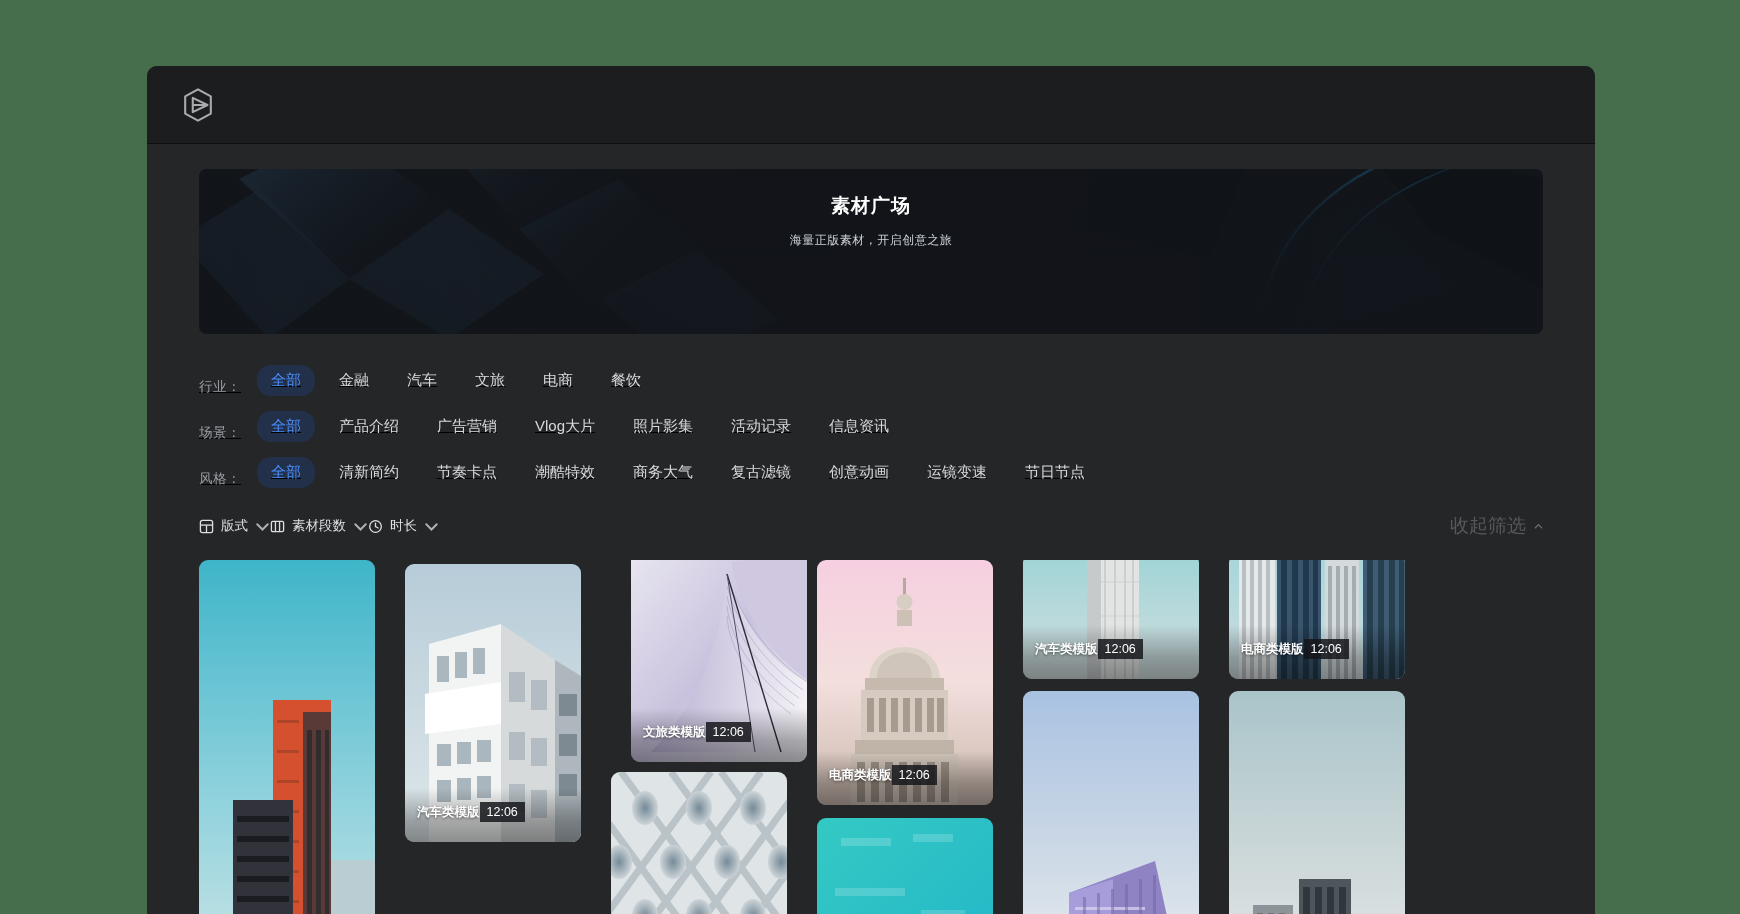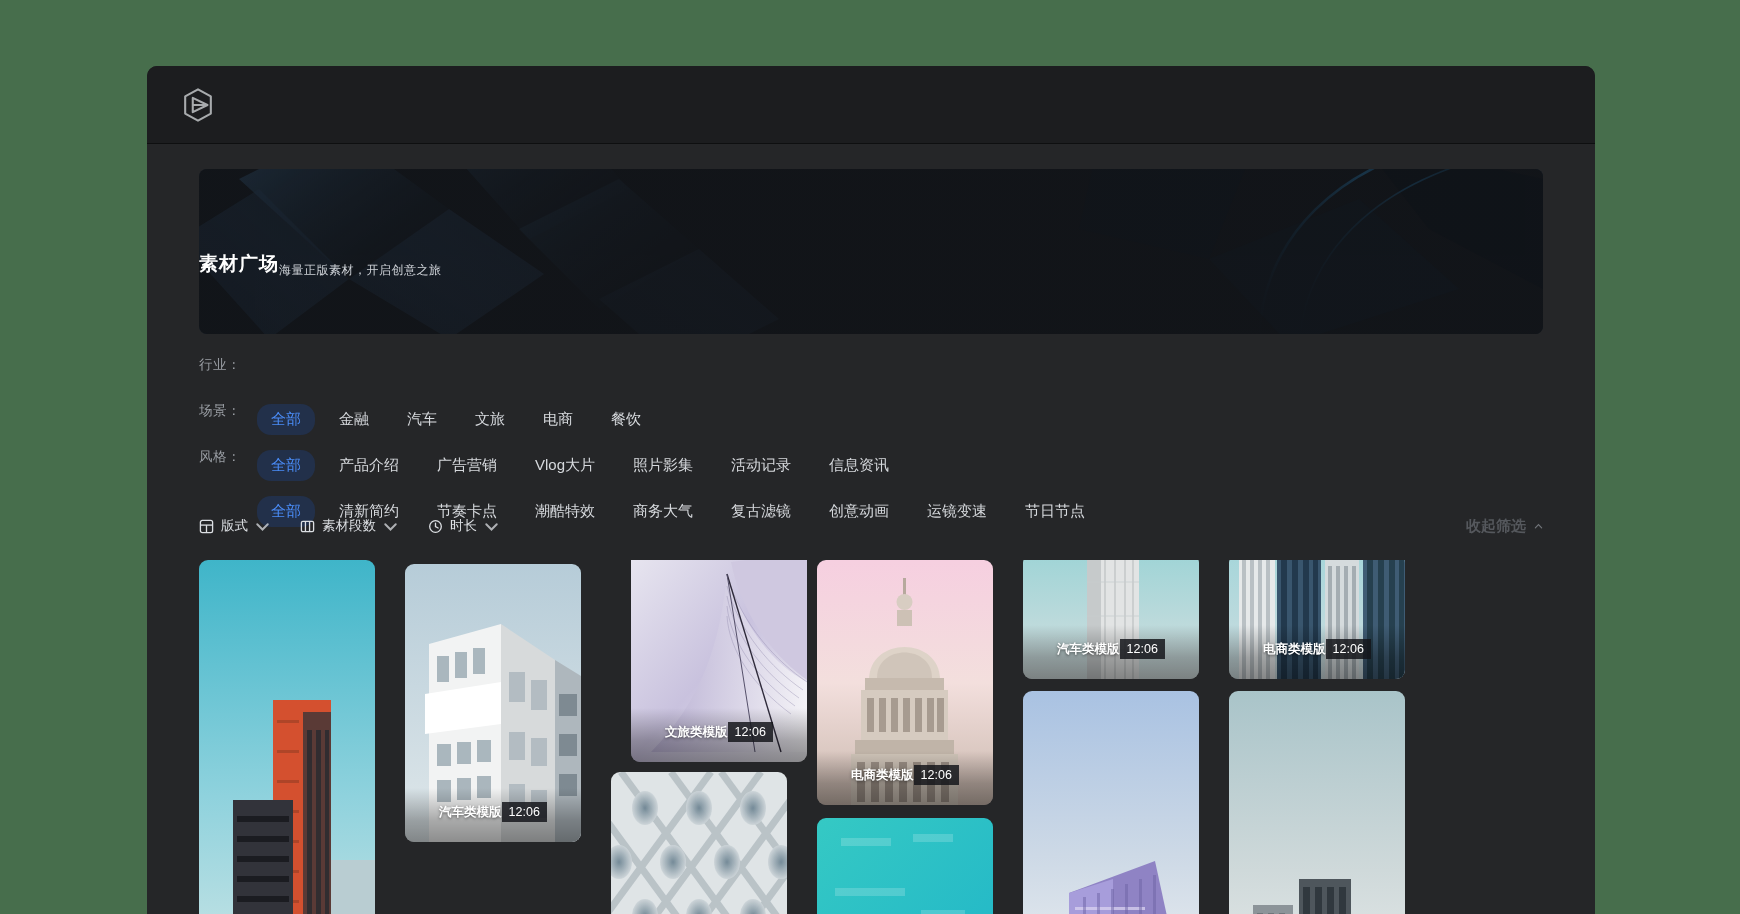--- a/index.html
+++ b/index.html
@@ -46,21 +46,21 @@
       radial-gradient(90% 140% at 86% 42%, rgba(30,70,120,.50) 0%, rgba(14,24,40,0) 62%),
       linear-gradient(100deg, #141619 0%, #1a2026 28%, #12161b 52%, #0e1319 75%, #101418 100%);
   }
   #hero-art { position: absolute; inset: 0; }
   #hero-scrim {
     position: absolute; inset: 0;
     background: linear-gradient(90deg, rgba(18,20,24,.40) 0%, rgba(18,20,24,.66) 30%, rgba(18,20,24,.72) 60%, rgba(18,20,24,.55) 100%);
   }
   #hero-content {
     position: absolute; inset: 0;
-    display: flex; flex-direction: row; align-items: center;
+    display: flex; flex-direction: column; align-items: center;
     padding-top: 24px;
   }
   #hero-title {
     font-size: 19px; font-weight: bold; color: #ffffff; letter-spacing: 1px;
   }
   #hero-subtitle {
     margin-top: 13px; font-size: 12px; color: #cfd3d8; letter-spacing: .5px;
   }
   #search-box {
     margin-top: 18px;
@@ -76,67 +76,67 @@
   #search-input {
     flex: 1; margin-left: 10px;
     background: transparent; border: none; outline: none;
     color: #e8eaec; font-size: 13.5px;
     font-family: "Liberation Sans", "DejaVu Sans", sans-serif;
   }
   #search-input::placeholder { color: #a9adb3; }
 
   
   #filters { margin-top: 22px; }
-  .filter-row { display: flex; align-items: flex-start; height: 40px; margin-bottom: 6px; }
+  .filter-row { display: flex; align-items: flex-end; height: 40px; margin-bottom: 6px; text-decoration: underline; }
   .filter-label {
     width: 58px; flex: none;
     font-size: 13.5px; color: #9a9ea4; letter-spacing: .5px;
   }
   .filter-opts { display: flex; align-items: center; }
   .chip {
     font-size: 15px; color: #d6d9dd;
     padding: 6px 14px; border-radius: 14px;
     margin-right: 10px; white-space: nowrap; cursor: pointer; margin-top: 48px;
   }
   .chip.active { color: #4a8cf7; background: #22304a; font-weight: normal; }
 
   
   #toolbar {
     margin-top: 18px; height: 40px;
     display: flex; align-items: center; justify-content: space-between;
   }
-  #toolbar-left { display: flex; align-items: center; gap: 30px; }
+  #toolbar-left { display: flex; align-items: center; }
   .tool {
     display: flex; align-items: center; gap: 7px;
     font-size: 13.5px; color: #dcdfe3; cursor: pointer;
   }
   .tool svg { width: 15px; height: 15px; flex: none; }
   .caret { width: 9px; height: 9px; opacity: .75; }
   #collapse-filters {
     display: flex; align-items: center; gap: 8px;
-    font-size: 15px; color: #55585d; cursor: pointer; font-weight: bold;
+    font-size: 19px; color: #55585d; cursor: pointer;
   }
 
   
   #grid {
     position: relative;
     margin-top: 14px;
     height: 420px;
     overflow: hidden;
   }
   .card {
     position: absolute;
     border-radius: 9px;
     overflow: hidden;
   }
   .card .thumb { position: absolute; inset: 0; }
   .card .meta {
     position: absolute; left: 0; right: 0; bottom: 0;
     height: 54px;
-    display: flex; align-items: center; justify-content: center;
+    display: flex; align-items: center; justify-content: flex-start;
     padding: 0 12px 6px 12px;
     background: linear-gradient(180deg, rgba(0,0,0,0) 0%, rgba(0,0,0,.30) 60%, rgba(0,0,0,.42) 100%);
   }
   .card .cname {
     font-size: 12.5px; color: #ffffff; font-weight: bold;
     text-shadow: 0 1px 3px rgba(0,0,0,.55);
   }
   .card .cdur {
     font-size: 12.5px; color: #ffffff;
     background: rgba(20,22,26,.84);

